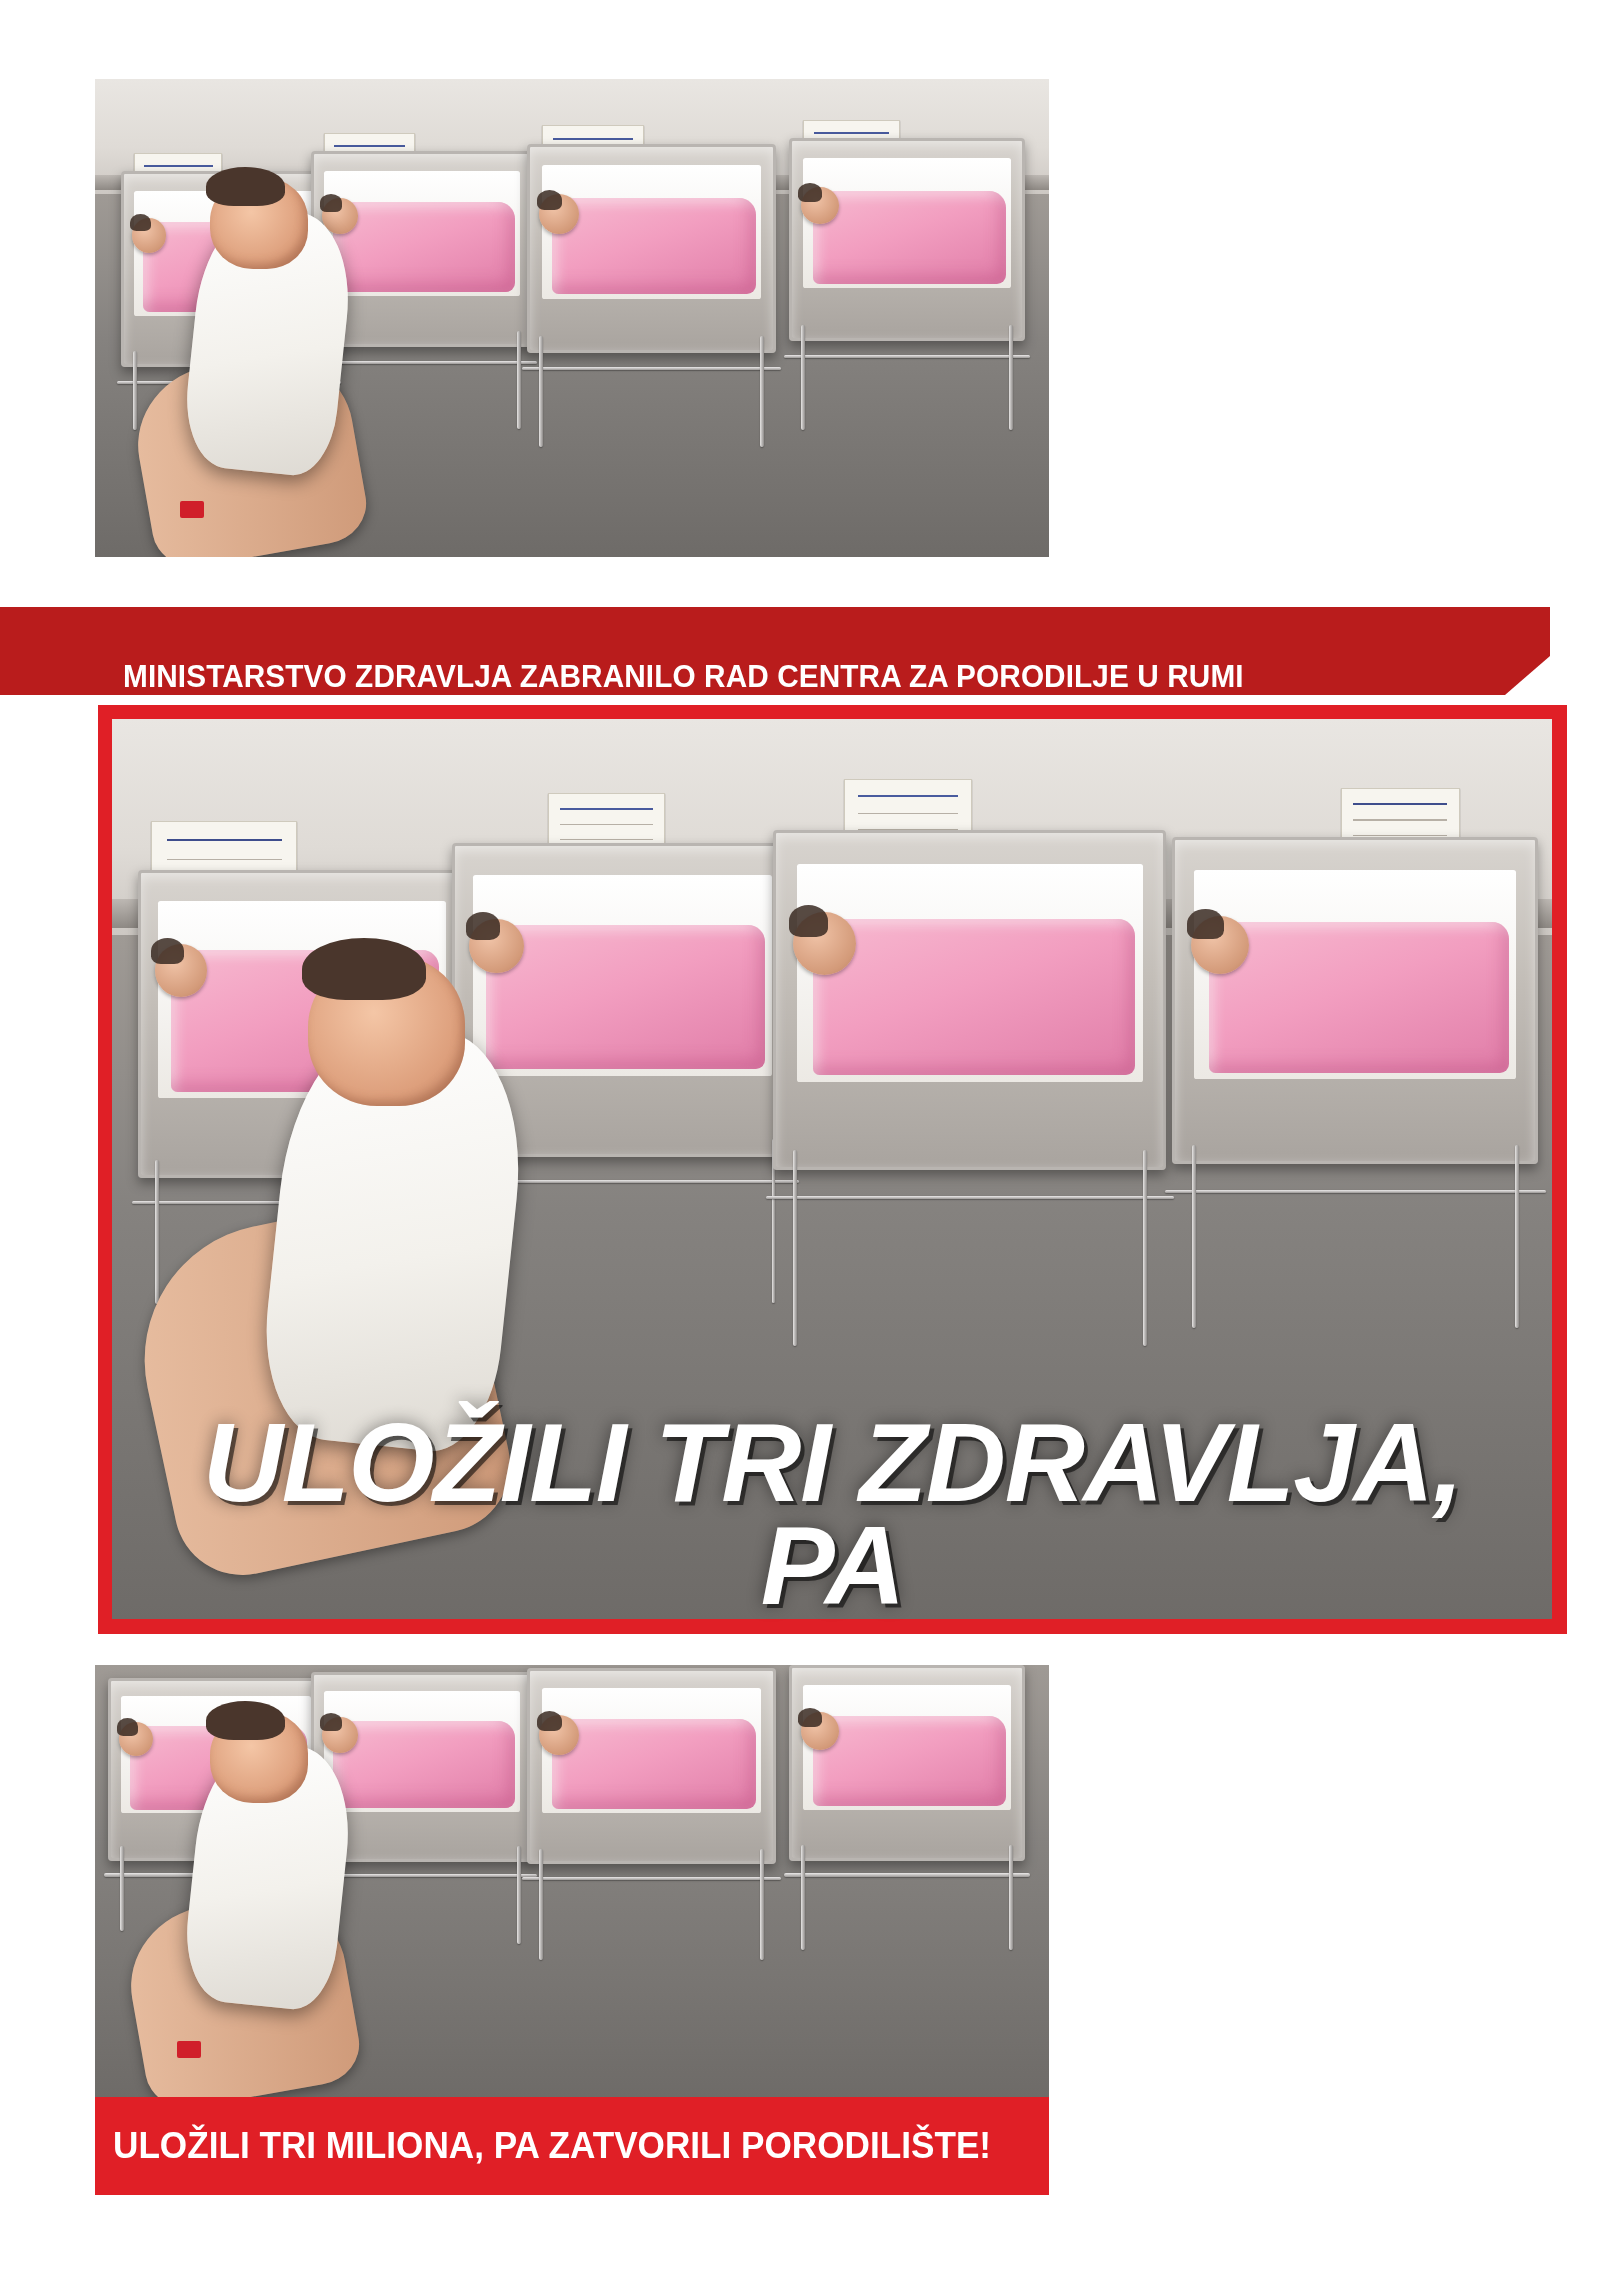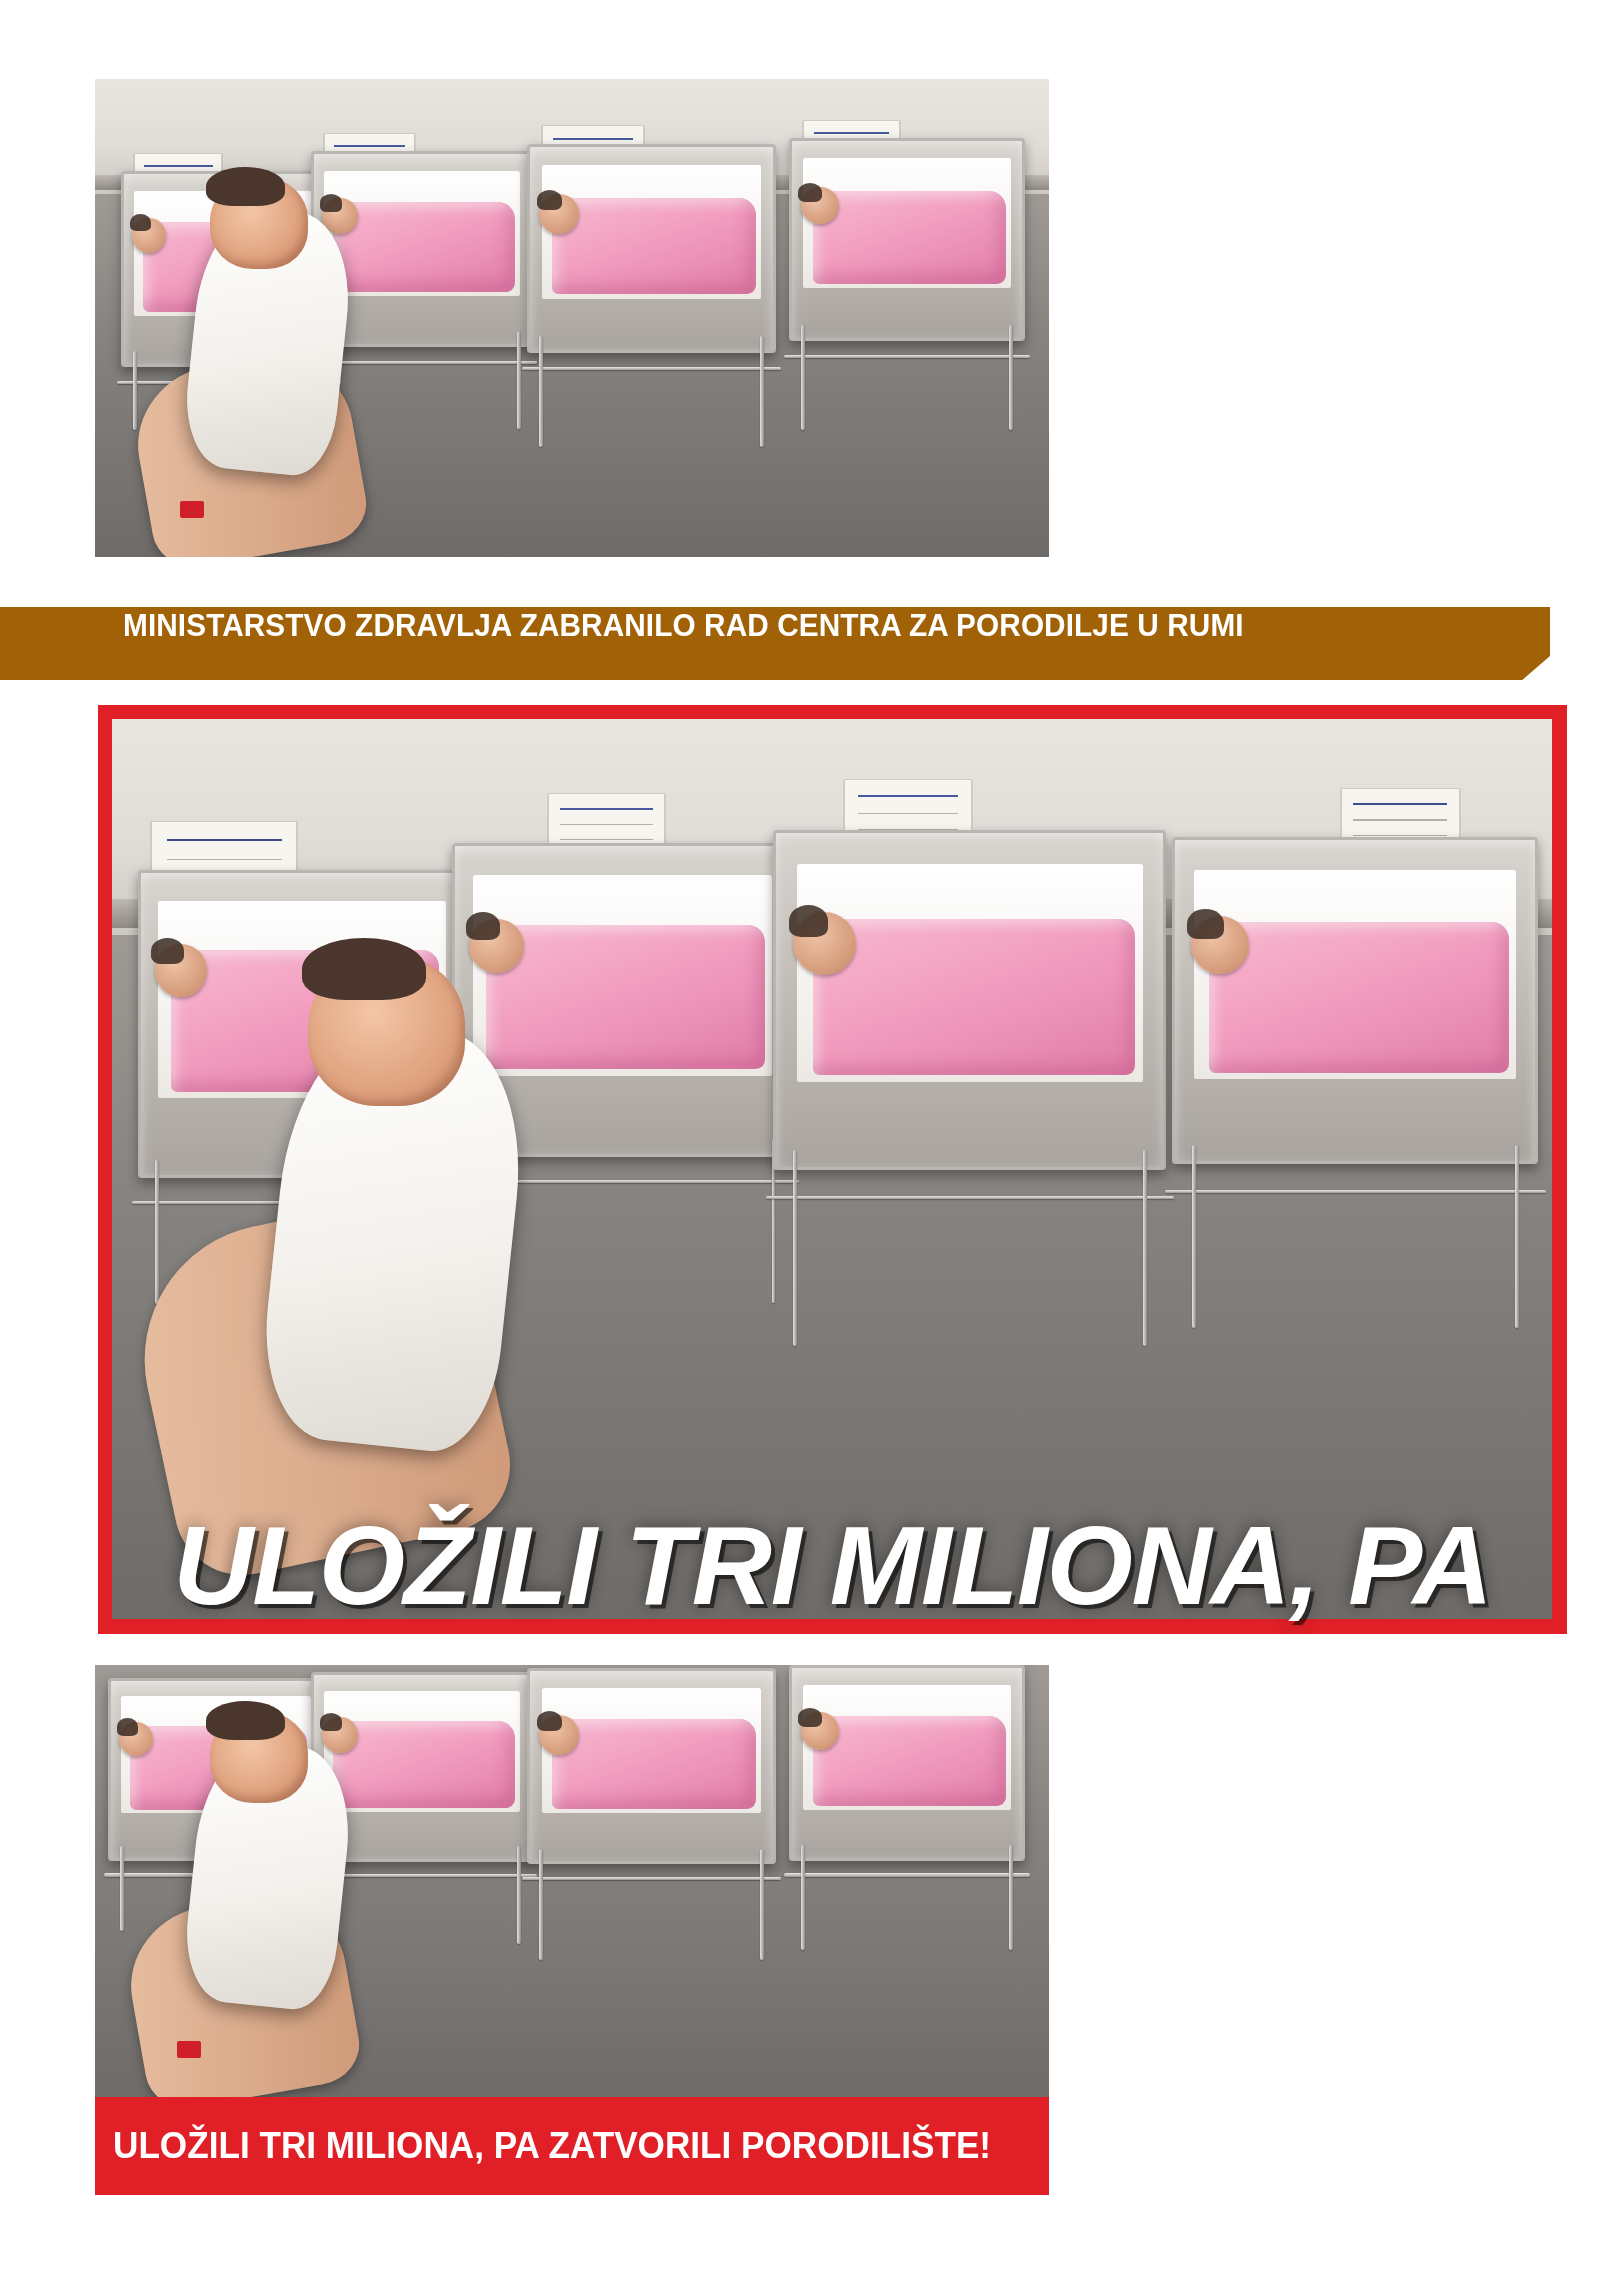--- a/index.html
+++ b/index.html
@@ -156,25 +156,25 @@
     top: 79px;
     width: 954px;
     height: 478px;
   }
 
   #red-headline-bar {
     position: absolute;
     left: 0;
     top: 607px;
     width: 1550px;
-    height: 73px;
-    background: #a16207;
+    height: 88px;
+    background: #b91c1c;
     clip-path: polygon(0 0, 1550px 0, 1550px 49px, 1505px 88px, 0 88px);
     display: flex;
-    align-items: flex-start;
+    align-items: flex-end;
   }
   #red-headline-bar .kicker {
     color: #ffffff;
     font-weight: 900;
     font-size: 32px;
     letter-spacing: 0.1px;
     font-family: "Liberation Sans", sans-serif;
     transform: scaleX(0.93);
     transform-origin: left center;
     margin-left: 123px;
@@ -405,21 +405,21 @@
       <div class="leg" style="right:19.6px; top:94%; height:183px;"></div>
     </div>
 
     <div class="fg-arm" style="left:39px; top:497px; width:340px; height:340px; transform:rotate(-12deg);"></div>
     <div class="fg-baby" style="left:164px; top:308px; width:236px; height:419px; transform:rotate(6deg);"></div>
     <div class="fg-face" style="left:196px; top:236px; width:157px; height:151px;"></div>
     <div class="fg-hair" style="left:190px; top:219px; width:124px; height:62px;"></div>
   </div>
 
   <div id="hero-title">
-    <span class="l1">ULOŽILI TRI MILIONA, PA</span>
+    <span class="l1">ULOŽILI TRI ZDRAVLJA, PA</span>
   </div>
 </div>
 
 <div id="thumb-bottom-wrap">
   <div id="thumb-bottom-photo" class="photo" role="img">
     <div class="floor" style="height:100%;"></div>
 
     <div class="crib" style="left:13px; top:13px; width:216px; height:183px;">
       <div class="basin"></div>
         <div class="mattress"></div>

